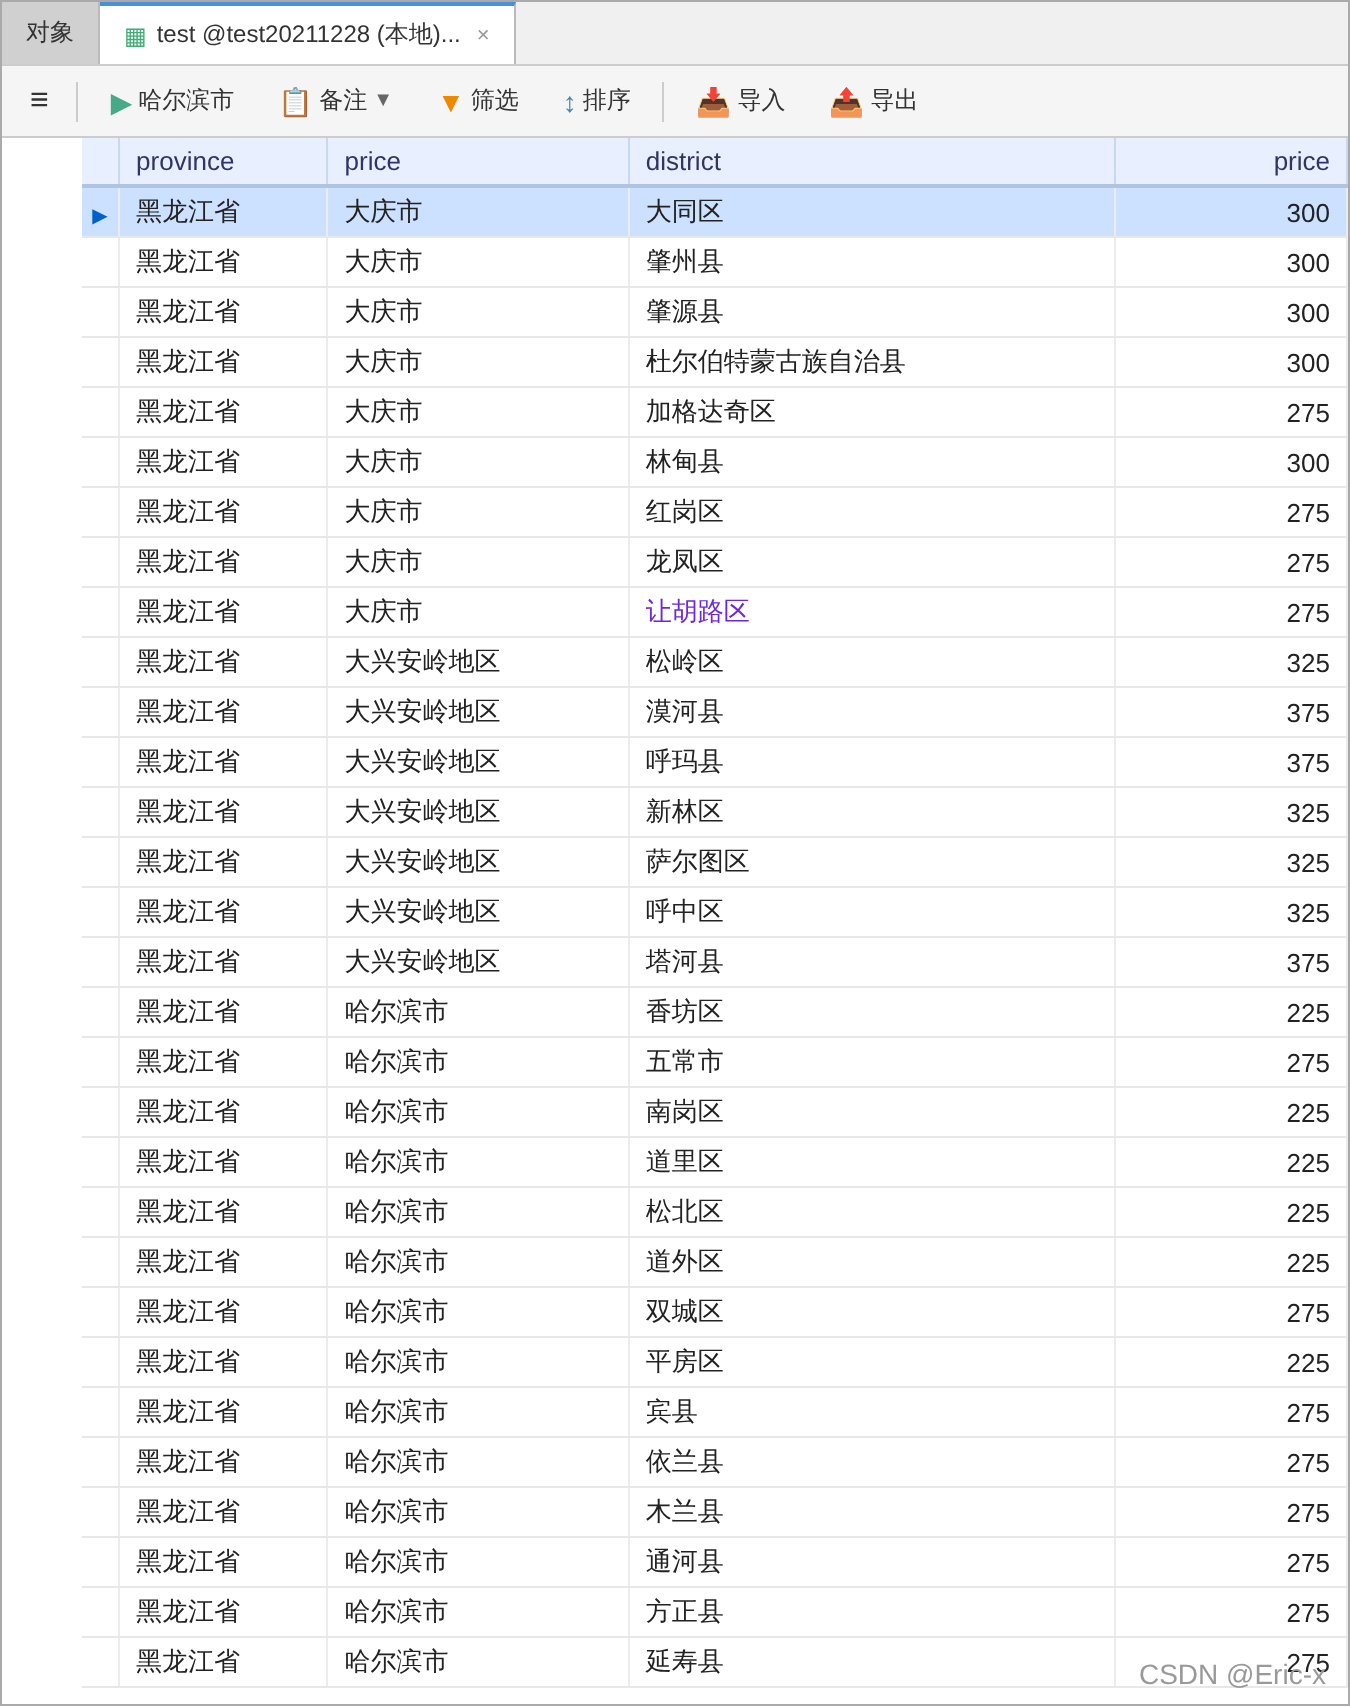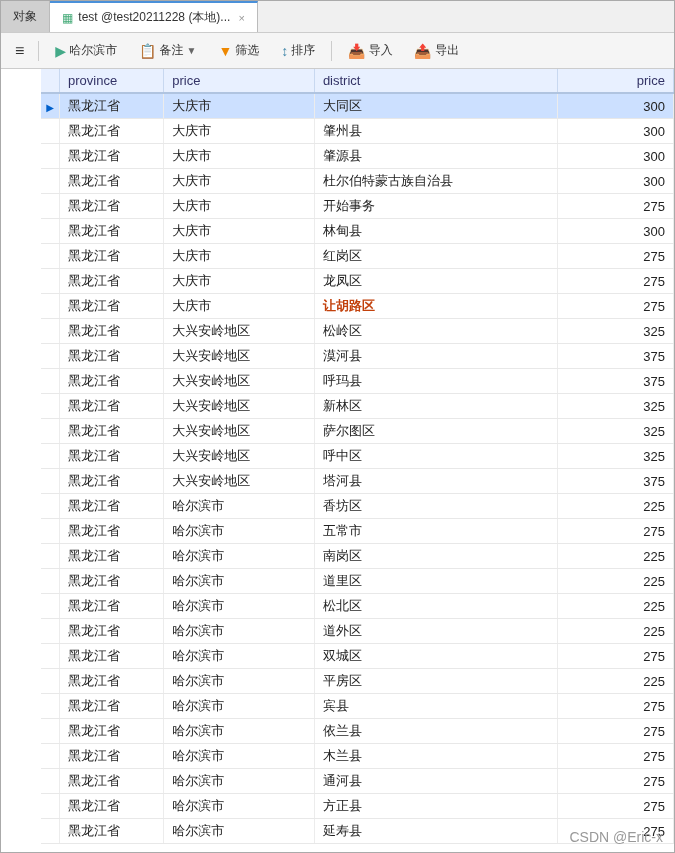--- a/index.html
+++ b/index.html
@@ -148,22 +148,21 @@
       font-size: 13px;
       overflow: hidden;
       text-overflow: ellipsis;
       white-space: nowrap;
     }
     tbody td.price-cell {
       text-align: right;
       color: #222;
     }
     tbody td.district-selected {
-      color: #c2410c;
-      font-weight: bold;
+      color: #6d28d9;
     }
 
     .row-indicator {
       width: 16px;
       min-width: 16px;
       padding: 0 2px;
       text-align: center;
     }
     .arrow { color: #0060cc; font-size: 10px; }
 
@@ -268,21 +267,21 @@
             <td class="row-indicator"></td>
             <td>黑龙江省</td>
             <td>大庆市</td>
             <td>杜尔伯特蒙古族自治县</td>
             <td class="price-cell">300</td>
           </tr>
           <tr>
             <td class="row-indicator"></td>
             <td>黑龙江省</td>
             <td>大庆市</td>
-            <td>开始事务</td>
+            <td>加格达奇区</td>
             <td class="price-cell">275</td>
           </tr>
           <tr>
             <td class="row-indicator"></td>
             <td>黑龙江省</td>
             <td>大庆市</td>
             <td>林甸县</td>
             <td class="price-cell">300</td>
           </tr>
           <tr>

